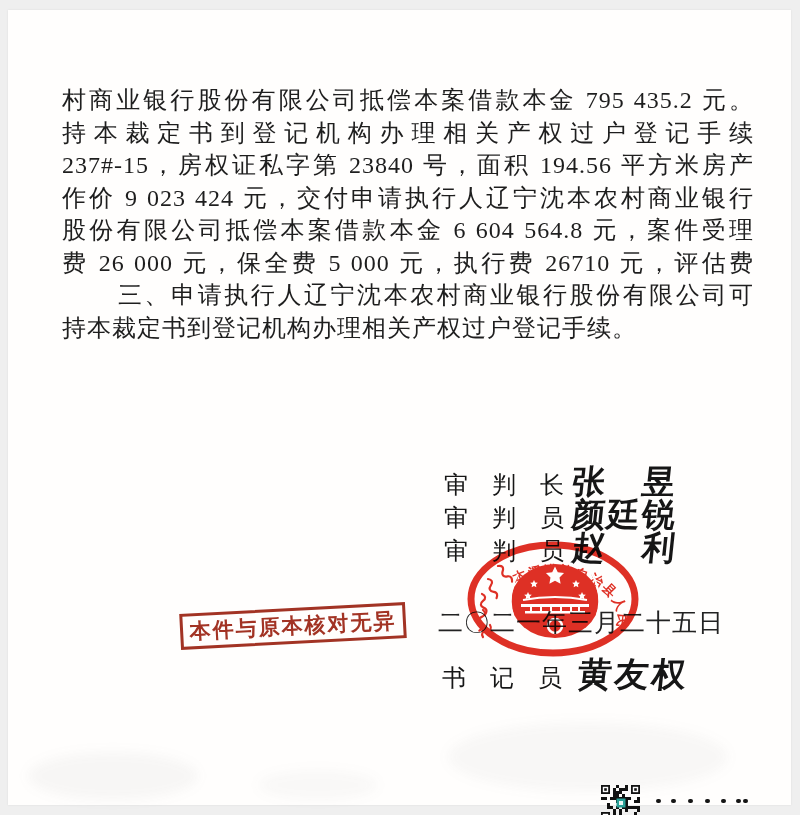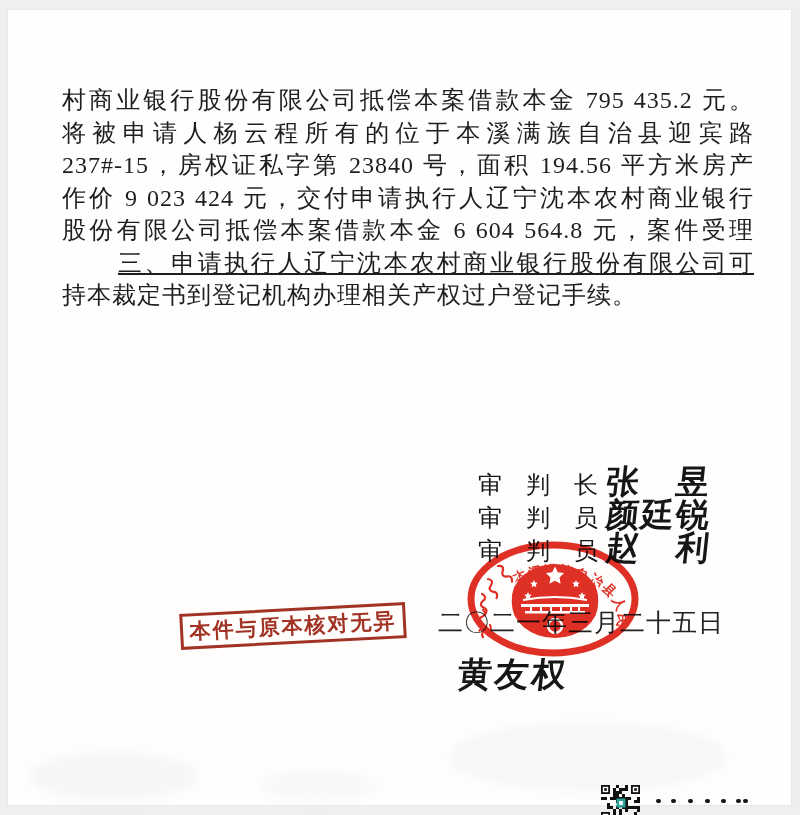--- a/index.html
+++ b/index.html
@@ -18,23 +18,23 @@
     box-shadow:0 0 2px rgba(0,0,0,0.08);
   }
   
   .body-text{
     position:absolute;left:54px;top:74px;width:692px;
     font-size:24px;line-height:32.5px;color:#1e1e1e;
     letter-spacing:1px;
   }
   .line{white-space:nowrap;}
   .line.fill{white-space:normal;text-align:justify;text-align-last:justify;text-justify:inter-character;}
-  .line.indent{text-indent:56px;text-decoration:underline;}
-  
-  .sig-block{position:absolute;left:436px;top:450px;color:#161616;margin-left:34px;}
+  .line.indent{text-indent:56px;}
+  
+  .sig-block{position:absolute;left:436px;top:450px;color:#161616;}
   .sig-row{height:33px;display:flex;align-items:baseline;}
   .sig-role{font-size:24px;}
   .sig-name{font-size:33px;font-weight:bold;margin-left:8px;transform:skewX(-6deg);letter-spacing:2px;}
   
   .date-line{
     position:absolute;left:430px;top:596px;
     font-size:25px;letter-spacing:1px;color:#222;z-index:1;white-space:nowrap;
   }
   
   .clerk-row{position:absolute;left:434px;top:642px;display:flex;align-items:baseline;color:#161616;z-index:3;}
@@ -67,24 +67,25 @@
   .smudge.s3{left:250px;top:760px;width:120px;height:30px;background:rgba(90,90,90,0.035);}
 </style>
 </head>
 <body>
 
 <div class="canvas">
   <div class="page">
 
     <div class="body-text">
         <div class="line fill">村商业银行股份有限公司抵偿本案借款本金 795 435.2 元。</div>
-        <div class="line fill">将被申请人杨云程所有的位于本溪满族自治县迎宾路</div>
+        <div class="line fill">持本裁定书到登记机构办理相关产权过户登记手续</div>
         <div class="line fill">237#-15，房权证私字第 23840 号，面积 194.56 平方米房产</div>
         <div class="line fill">作价 9 023 424 元，交付申请执行人辽宁沈本农村商业银行</div>
         <div class="line fill">股份有限公司抵偿本案借款本金 6 604 564.8 元，案件受理</div>
+        <div class="line fill">费 26 000 元，保全费 5 000 元，执行费 26710 元，评估费</div>
         <div class="line fill indent">三、申请执行人辽宁沈本农村商业银行股份有限公司可</div>
         <div class="line">持本裁定书到登记机构办理相关产权过户登记手续。</div>
       </div>
 
     <div class="sig-block">
         <div class="sig-row">
           <span class="sig-role">审　判　长</span>
           <span class="sig-name">张　昱</span>
         </div>
         <div class="sig-row">
@@ -93,20 +94,21 @@
         </div>
         <div class="sig-row">
           <span class="sig-role">审　判　员</span>
           <span class="sig-name">赵　利</span>
         </div>
       </div>
 
     <div class="date-line">二〇二一年三月二十五日</div>
 
     <div class="clerk-row">
+      <span class="clerk-role">书　记　员</span>
       <span class="clerk-name">黄友权</span>
     </div>
 
     <div class="verify-box">本件与原本核对无异</div>
 
     <svg class="seal" viewBox="0 0 190 124">
       <defs>
         <path id="star" d="M0,-10 L2.94,-4.05 L9.51,-3.09 L4.76,1.55 L5.88,8.09 L0,5 L-5.88,8.09 L-4.76,1.55 L-9.51,-3.09 L-2.94,-4.05 Z"></path>
         <path id="arcPath" d="M 36 93 A 64 43 0 1 1 156 93" fill="none"></path>
       </defs>

